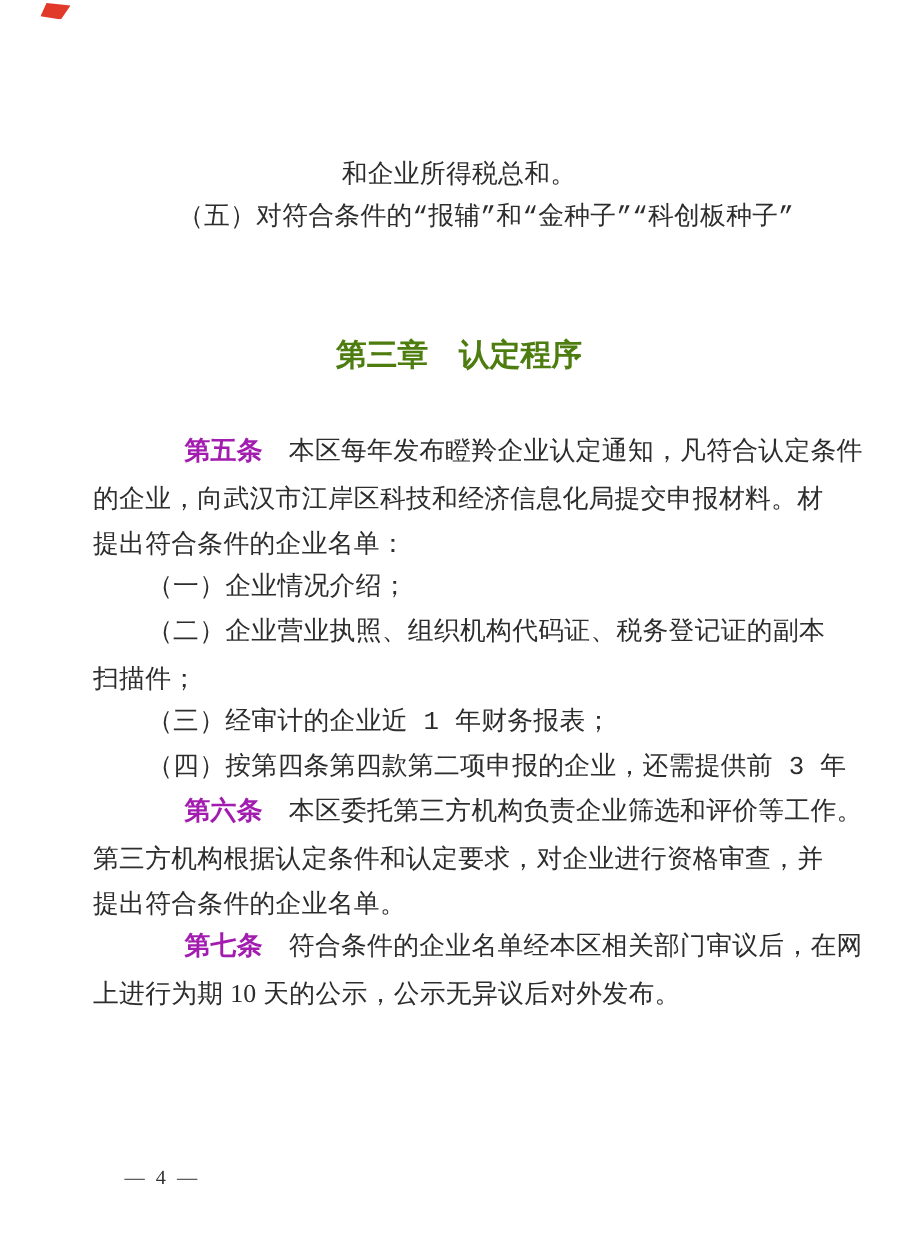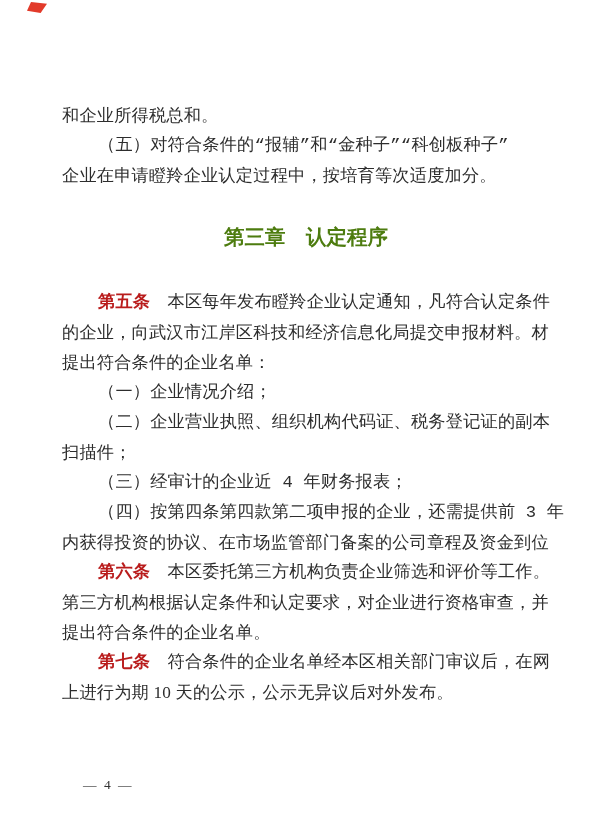--- a/index.html
+++ b/index.html
@@ -30,20 +30,21 @@
     position: absolute;
     left: 62px;
     top: 0;
     width: 488px;
   }
   .intro-block {
     position: absolute;
     top: 101px;
     left: 0;
     width: 100%;
+    text-align: center;
   }
   .chapter-heading {
     position: absolute;
     top: 222px;
     left: 0;
     width: 100%;
     height: 30px;
     line-height: 30px;
     text-align: center;
     font-weight: bold;
@@ -64,21 +65,22 @@
     letter-spacing: 0.2px;
     white-space: nowrap;
     color: #2d2d2d;
   }
   .line.indent {
     text-indent: 36px;
     font-family: Liberation Mono, monospace;
   }
   .lead {
     font-weight: bold;
-    color: #b91c1c;
+    color: #a21caf;
+    margin-left: 25px;
   }
   .page-number {
     position: absolute;
     left: 83px;
     top: 777px;
     font-size: 13.5px;
     letter-spacing: 2px;
     color: #333333;
     white-space: nowrap;
   }
@@ -88,35 +90,33 @@
 
 <div class="page">
 
   <div class="red-mark"></div>
 
   <div class="content">
 
     <div class="intro-block">
       <div class="line">和企业所得税总和。</div>
       <div class="line indent">（五）对符合条件的“报辅”和“金种子”“科创板种子”</div>
-      <div class="line">企业在申请瞪羚企业认定过程中，按培育等次适度加分。</div>
     </div>
 
     <div class="chapter-heading">第三章　认定程序</div>
 
     <div class="body-block">
       <div class="line indent"><span class="lead">第五条</span><span>　本区每年发布瞪羚企业认定通知，凡符合认定条件</span></div>
       <div class="line">的企业，向武汉市江岸区科技和经济信息化局提交申报材料。材</div>
       <div class="line">提出符合条件的企业名单：</div>
       <div class="line indent">（一）企业情况介绍；</div>
       <div class="line indent">（二）企业营业执照、组织机构代码证、税务登记证的副本</div>
       <div class="line">扫描件；</div>
-      <div class="line indent">（三）经审计的企业近 4 年财务报表；</div>
+      <div class="line indent">（三）经审计的企业近 1 年财务报表；</div>
       <div class="line indent">（四）按第四条第四款第二项申报的企业，还需提供前 3 年</div>
-      <div class="line">内获得投资的协议、在市场监管部门备案的公司章程及资金到位</div>
       <div class="line indent"><span class="lead">第六条</span><span>　本区委托第三方机构负责企业筛选和评价等工作。</span></div>
       <div class="line">第三方机构根据认定条件和认定要求，对企业进行资格审查，并</div>
       <div class="line">提出符合条件的企业名单。</div>
       <div class="line indent"><span class="lead">第七条</span><span>　符合条件的企业名单经本区相关部门审议后，在网</span></div>
       <div class="line">上进行为期 10 天的公示，公示无异议后对外发布。</div>
     </div>
 
   </div>
 
   <div class="page-number">— 4 —</div>

